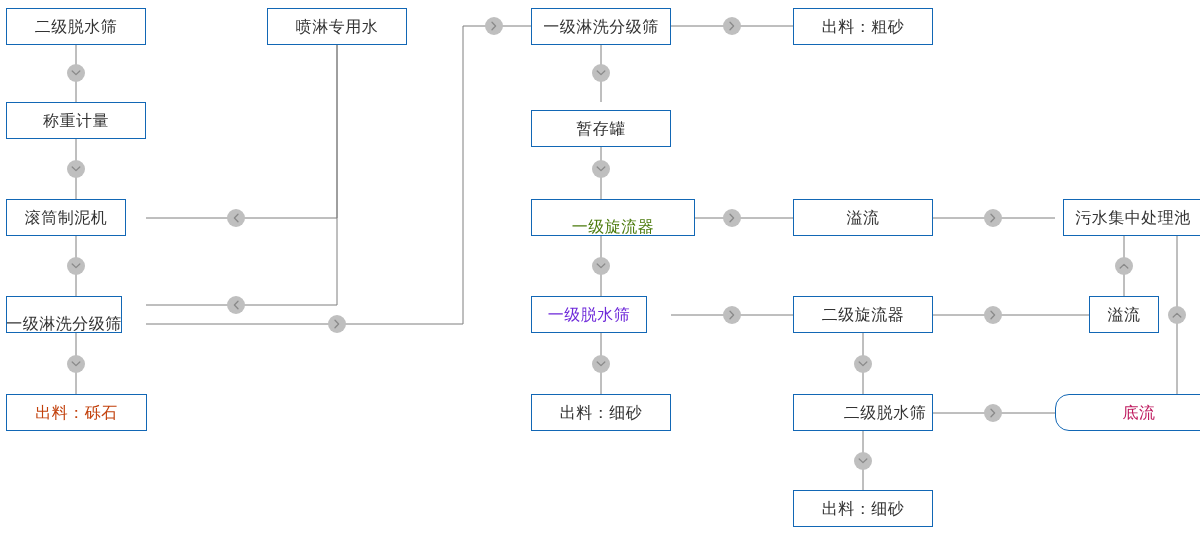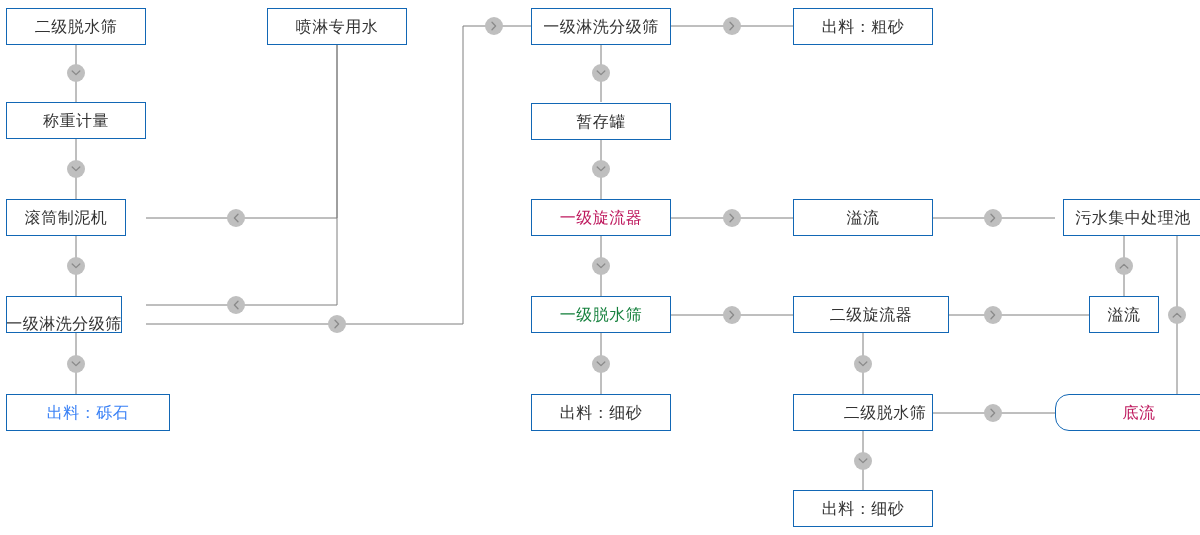--- a/index.html
+++ b/index.html
@@ -89,48 +89,48 @@
       </div>
       <div class="node" style="left: 6px; top: 102px; width: 140px; height: 37px; border-color: rgb(18, 103, 181); color: rgb(51, 51, 51); text-align: center;">
         <span class="node-label">称重计量</span>
       </div>
       <div class="node" style="left: 6px; top: 199px; width: 120px; height: 37px; border-color: rgb(18, 103, 181); color: rgb(51, 51, 51);">
         <span class="node-label">滚筒制泥机</span>
       </div>
       <div class="node" style="left: 6px; top: 296px; width: 116px; height: 37px; border-color: rgb(18, 103, 181); color: rgb(51, 51, 51); align-items: flex-end;">
         <span class="node-label">一级淋洗分级筛</span>
       </div>
-      <div class="node" style="left: 6px; top: 394px; width: 164px; height: 37px; border-color: rgb(18, 103, 181); color: #3b82f6;">
+      <div class="node" style="left: 6px; top: 394px; width: 141px; height: 37px; border-color: rgb(18, 103, 181); color: #c2410c;">
         <span class="node-label">出料：砾石</span>
       </div>
       <div class="node" style="left: 267px; top: 8px; width: 140px; height: 37px; border-color: rgb(18, 103, 181); color: rgb(51, 51, 51);">
         <span class="node-label">喷淋专用水</span>
       </div>
       <div class="node" style="left: 531px; top: 8px; width: 140px; height: 37px; border-color: rgb(18, 103, 181); color: rgb(51, 51, 51);">
         <span class="node-label">一级淋洗分级筛</span>
       </div>
-      <div class="node" style="left: 531px; top: 103px; width: 140px; height: 37px; border-color: rgb(18, 103, 181); color: rgb(51, 51, 51);">
+      <div class="node" style="left: 531px; top: 110px; width: 140px; height: 37px; border-color: rgb(18, 103, 181); color: rgb(51, 51, 51);">
         <span class="node-label">暂存罐</span>
       </div>
-      <div class="node" style="left: 531px; top: 199px; width: 140px; height: 37px; border-color: rgb(18, 103, 181); color: #be185d;">
+      <div class="node" style="left: 531px; top: 199px; width: 164px; height: 37px; border-color: rgb(18, 103, 181); color: #4d7c0f; align-items: flex-end;">
         <span class="node-label">一级旋流器</span>
       </div>
-      <div class="node" style="left: 531px; top: 296px; width: 140px; height: 37px; border-color: rgb(18, 103, 181); color: #15803d;">
+      <div class="node" style="left: 531px; top: 296px; width: 116px; height: 37px; border-color: rgb(18, 103, 181); color: #6d28d9;">
         <span class="node-label">一级脱水筛</span>
       </div>
       <div class="node" style="left: 531px; top: 394px; width: 140px; height: 37px; border-color: rgb(18, 103, 181); color: rgb(51, 51, 51);">
         <span class="node-label">出料：细砂</span>
       </div>
       <div class="node" style="left: 793px; top: 8px; width: 140px; height: 37px; border-color: rgb(18, 103, 181); color: rgb(51, 51, 51);">
         <span class="node-label">出料：粗砂</span>
       </div>
       <div class="node" style="left: 793px; top: 199px; width: 140px; height: 37px; border-color: rgb(18, 103, 181); color: rgb(51, 51, 51);">
         <span class="node-label">溢流</span>
       </div>
-      <div class="node" style="left: 793px; top: 296px; width: 156px; height: 37px; border-color: rgb(18, 103, 181); color: rgb(51, 51, 51);">
+      <div class="node" style="left: 793px; top: 296px; width: 140px; height: 37px; border-color: rgb(18, 103, 181); color: rgb(51, 51, 51);">
         <span class="node-label">二级旋流器</span>
       </div>
       <div class="node" style="left: 793px; top: 394px; width: 140px; height: 37px; border-color: rgb(18, 103, 181); color: rgb(51, 51, 51); padding-left: 44px;">
         <span class="node-label">二级脱水筛</span>
       </div>
       <div class="node" style="left: 793px; top: 490px; width: 140px; height: 37px; border-color: rgb(18, 103, 181); color: rgb(51, 51, 51);">
         <span class="node-label">出料：细砂</span>
       </div>
       <div class="node" style="left: 1055px; top: 199px; width: 140px; height: 37px; border-color: rgb(18, 103, 181); color: rgb(51, 51, 51); margin-left: 8px;">
         <span class="node-label">污水集中处理池</span>

